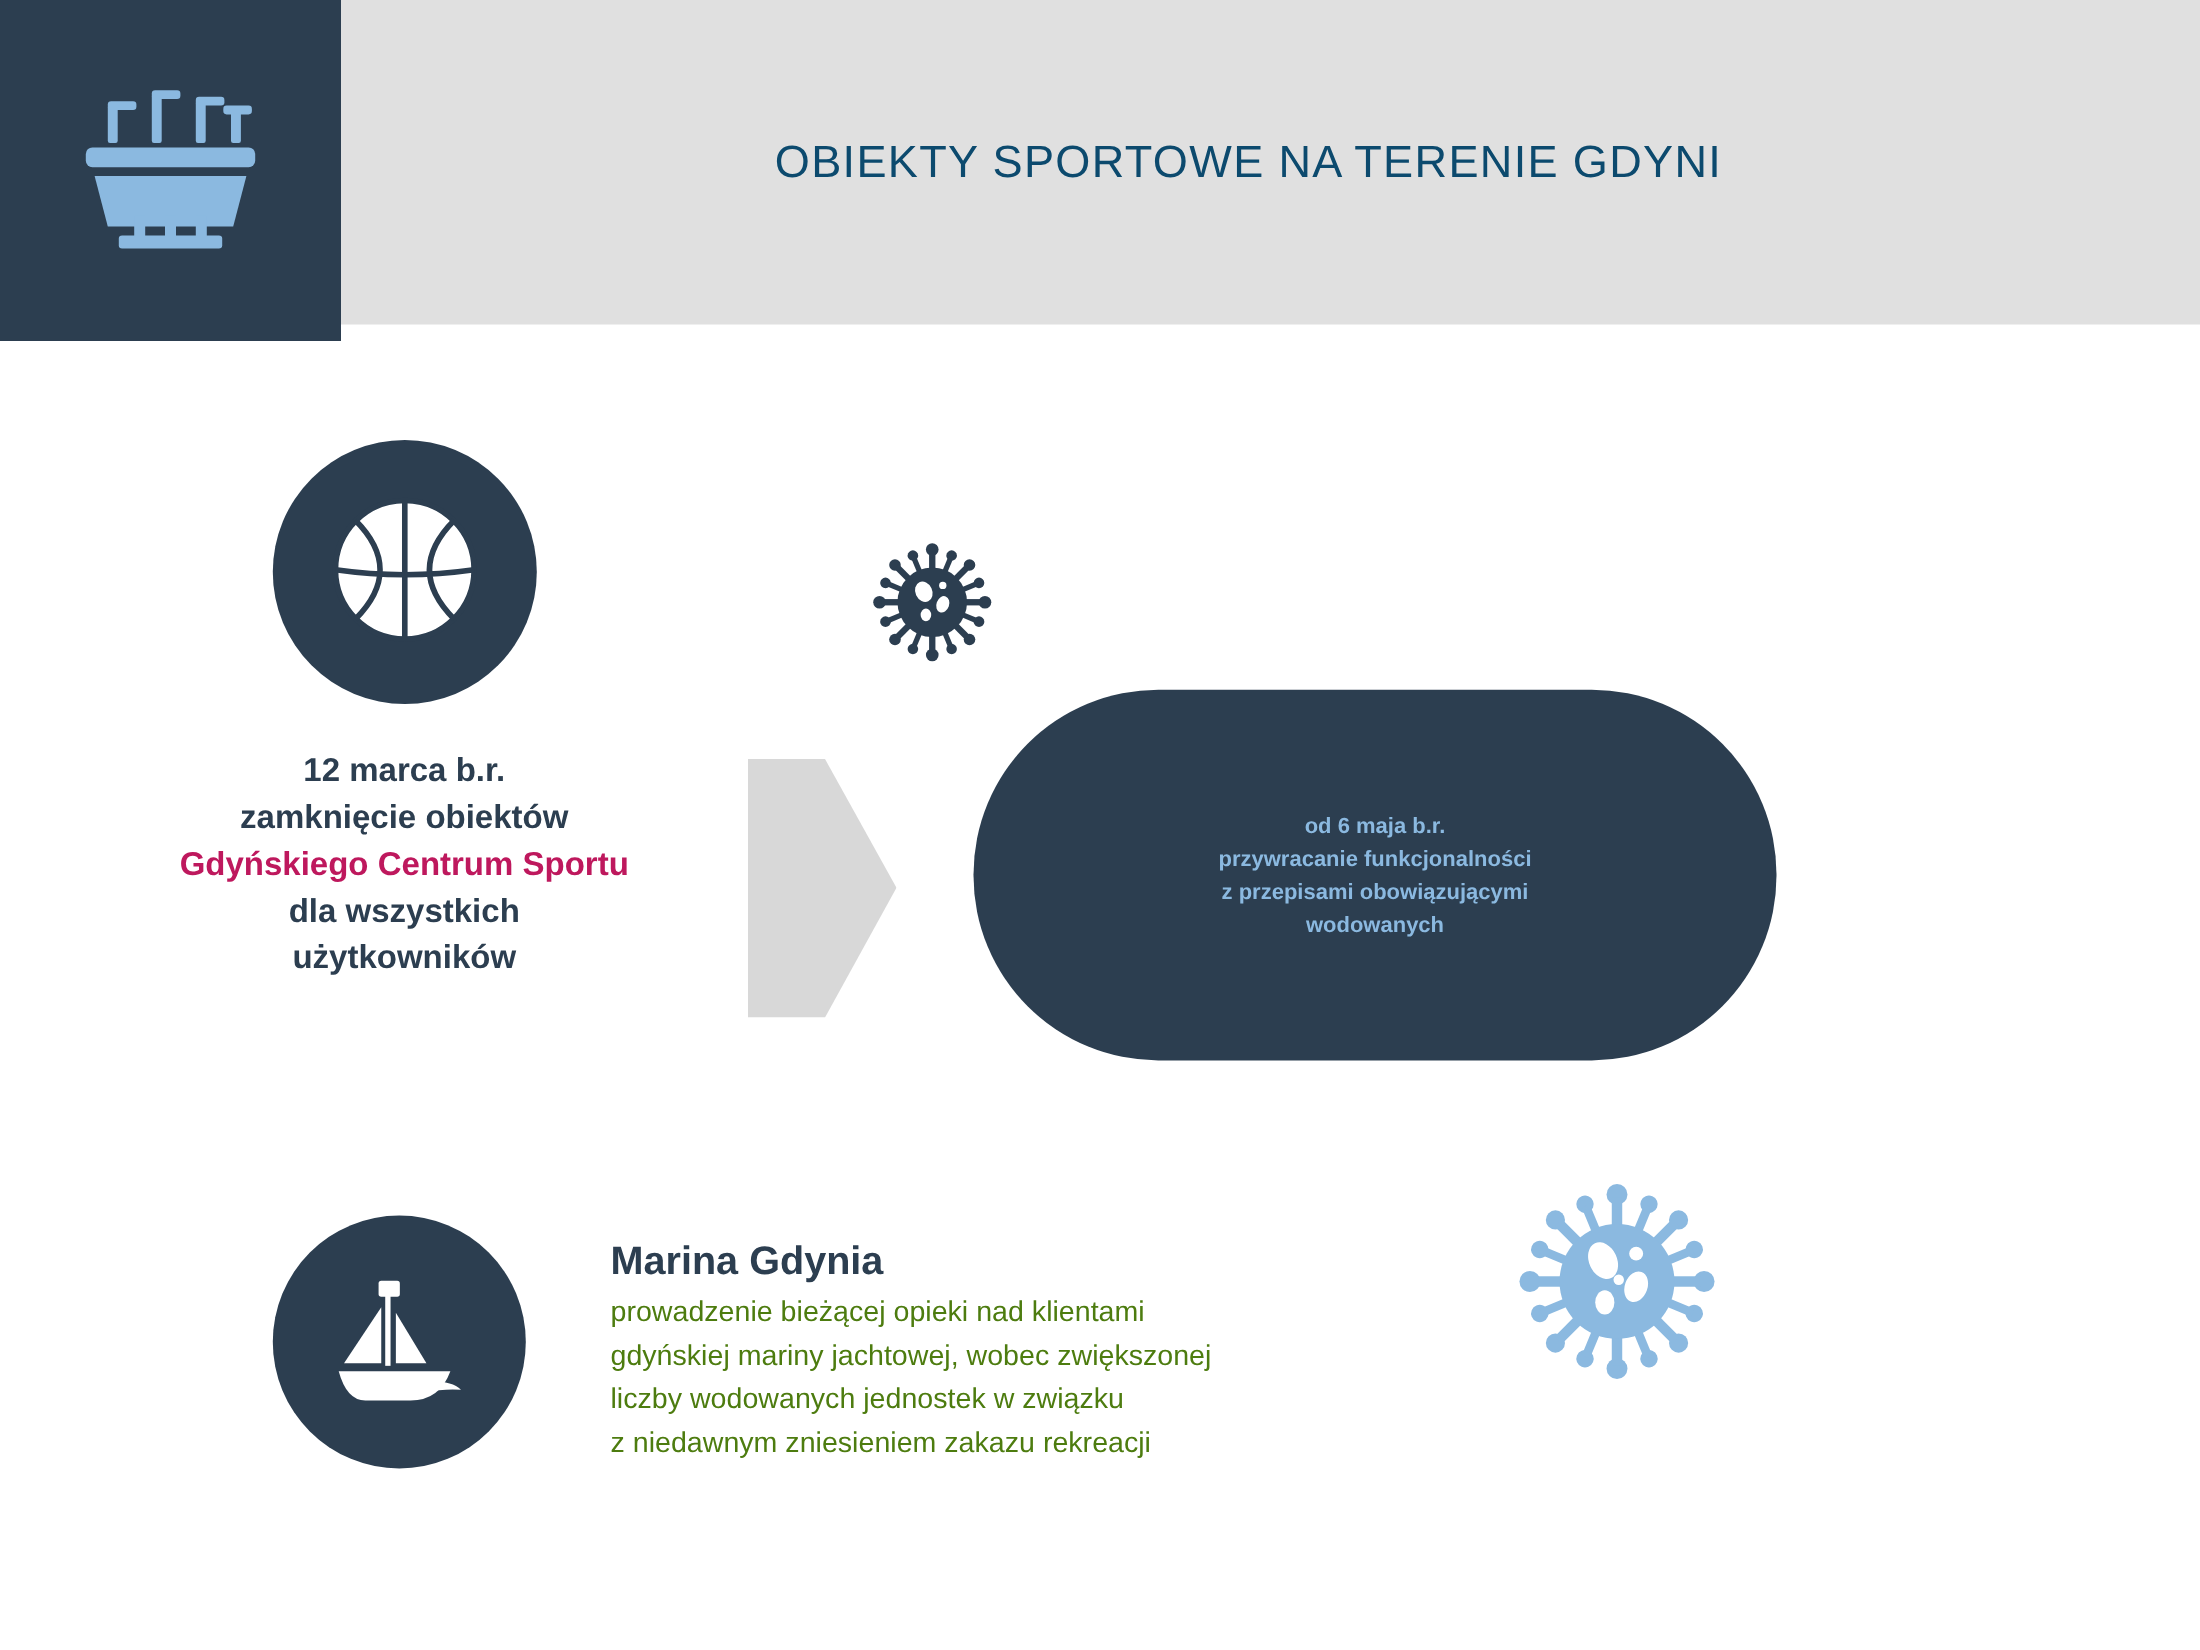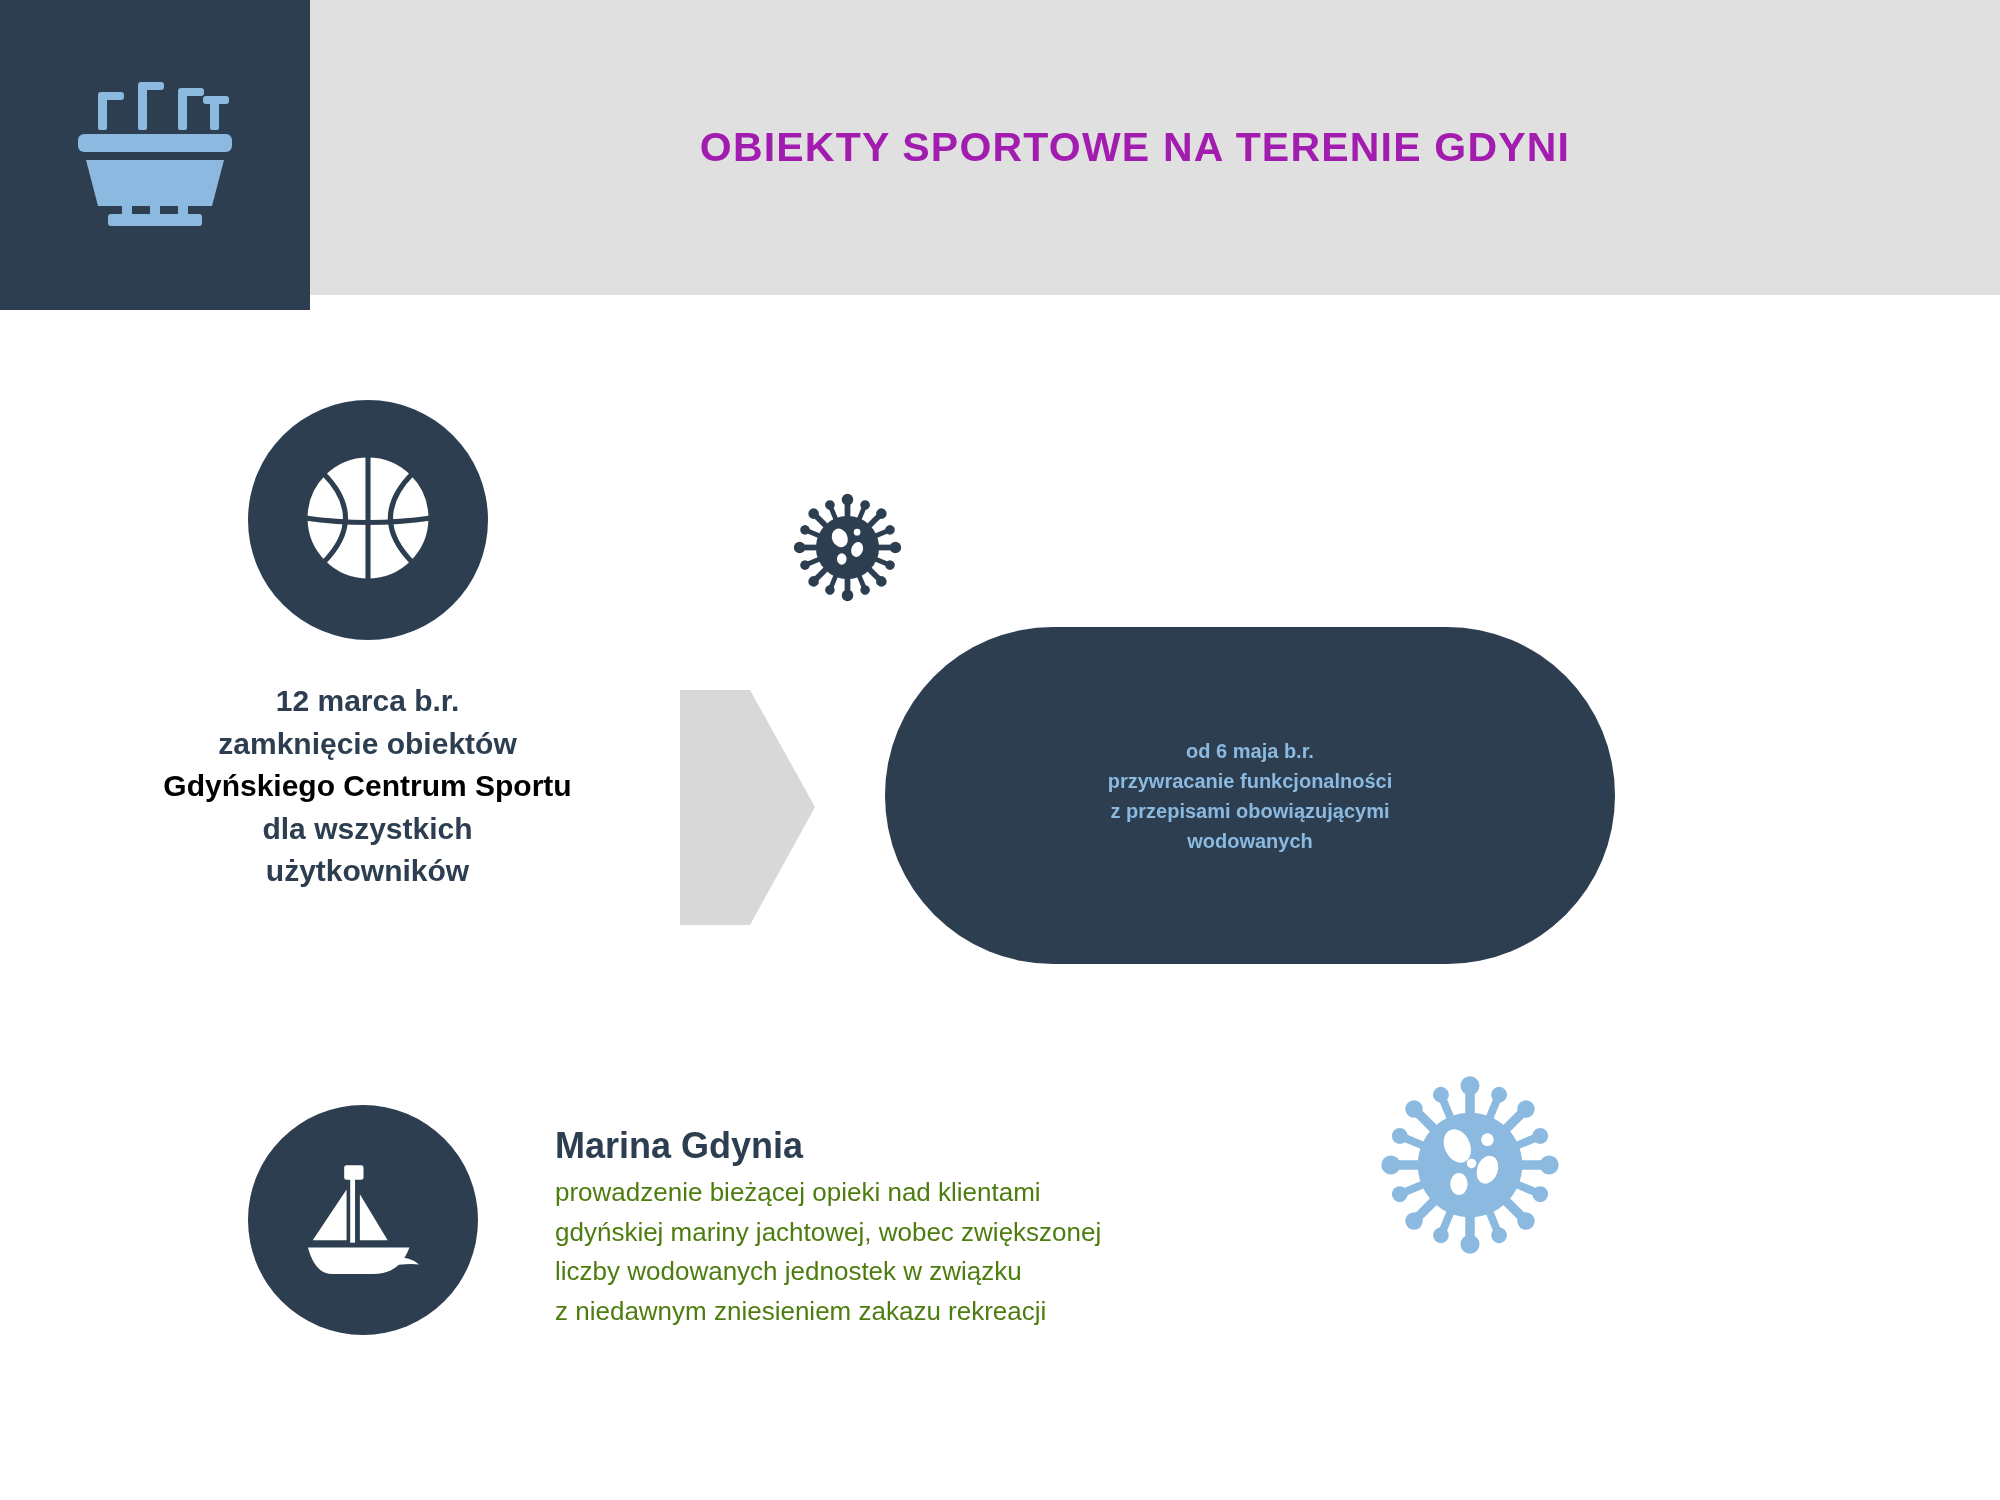--- a/index.html
+++ b/index.html
@@ -45,23 +45,23 @@
   .header-title {
     position: absolute;
     left: 310px;
     top: 0;
     width: 1690px;
     height: 295px;
     display: flex;
     align-items: center;
     justify-content: center;
     font-size: 41px;
-    font-weight: bold;
+    font-weight: normal;
     letter-spacing: 1.2px;
-    color: #a21caf;
+    color: #0c4a6e;
     padding-right: 40px;
     box-sizing: border-box;
   }
 
   
   .circle-icon {
     position: absolute;
     border-radius: 50%;
     background: #2c3e50;
     display: flex;
@@ -87,21 +87,21 @@
     left: 60px;
     top: 680px;
     width: 615px;
     text-align: center;
     font-size: 30px;
     font-weight: bold;
     line-height: 1.42;
     color: #2c3e50;
   }
   .left-text .highlight {
-    color: #000000;
+    color: #be185d;
   }
 
   
   .arrow {
     position: absolute;
     left: 680px;
     top: 690px;
   }
 
   

